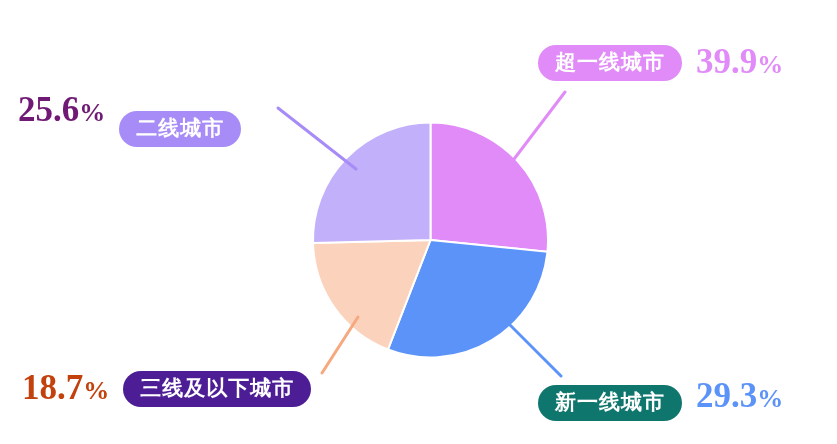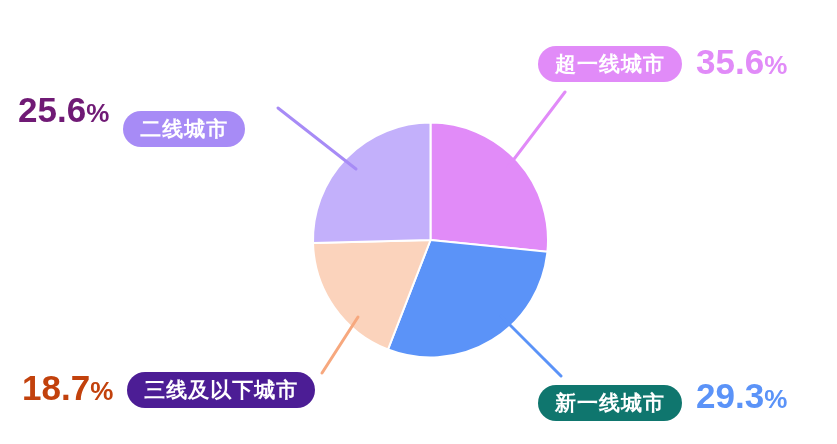--- a/index.html
+++ b/index.html
@@ -10,20 +10,21 @@
     width: 837px;
     height: 444px;
     background: #ffffff;
     font-family: "Liberation Sans", "DejaVu Sans", sans-serif;
     overflow: hidden;
   }
   #chart-root {
     position: relative;
     width: 777px;
     height: 444px;
+    font-family: Liberation Serif, serif;
   }
   #pie-svg {
     position: absolute;
     left: 0;
     top: 0;
     width: 837px;
     height: 444px;
   }
   .callout {
     position: absolute;
@@ -72,21 +73,21 @@
     <g id="leader-lines">
       <line x1="508" y1="167" x2="565" y2="92" stroke="#E18BF8" stroke-width="3" stroke-linecap="round"></line>
       <line x1="501" y1="316" x2="561" y2="376" stroke="#5B93F8" stroke-width="3" stroke-linecap="round"></line>
       <line x1="356" y1="169" x2="278" y2="108" stroke="#A78BF6" stroke-width="3" stroke-linecap="round"></line>
       <line x1="358" y1="317" x2="322" y2="373" stroke="#F7A87E" stroke-width="3" stroke-linecap="round"></line>
     </g>
   </svg>
 
   <div class="callout" id="callout-super">
     <span class="badge gap-left" style="background:#E18BF8;">超一线城市</span>
-    <span class="pct" style="color:#E18BF8;"><span>35.6</span><span class="sym">%</span></span>
+    <span class="pct" style="color:#E18BF8;"><span>39.9</span><span class="sym">%</span></span>
   </div>
 
   <div class="callout" id="callout-new">
     <span class="badge gap-left" style="background:#0f766e;margin-top:12px;">新一线城市</span>
     <span class="pct" style="color:#5B93F8;"><span>29.3</span><span class="sym">%</span></span>
   </div>
 
   <div class="callout" id="callout-second">
     <span class="pct gap-left" style="color:#701a75;"><span>25.6</span><span class="sym">%</span></span>
     <span class="badge" style="background:#A78BF6;margin-top:36px;">二线城市</span>

